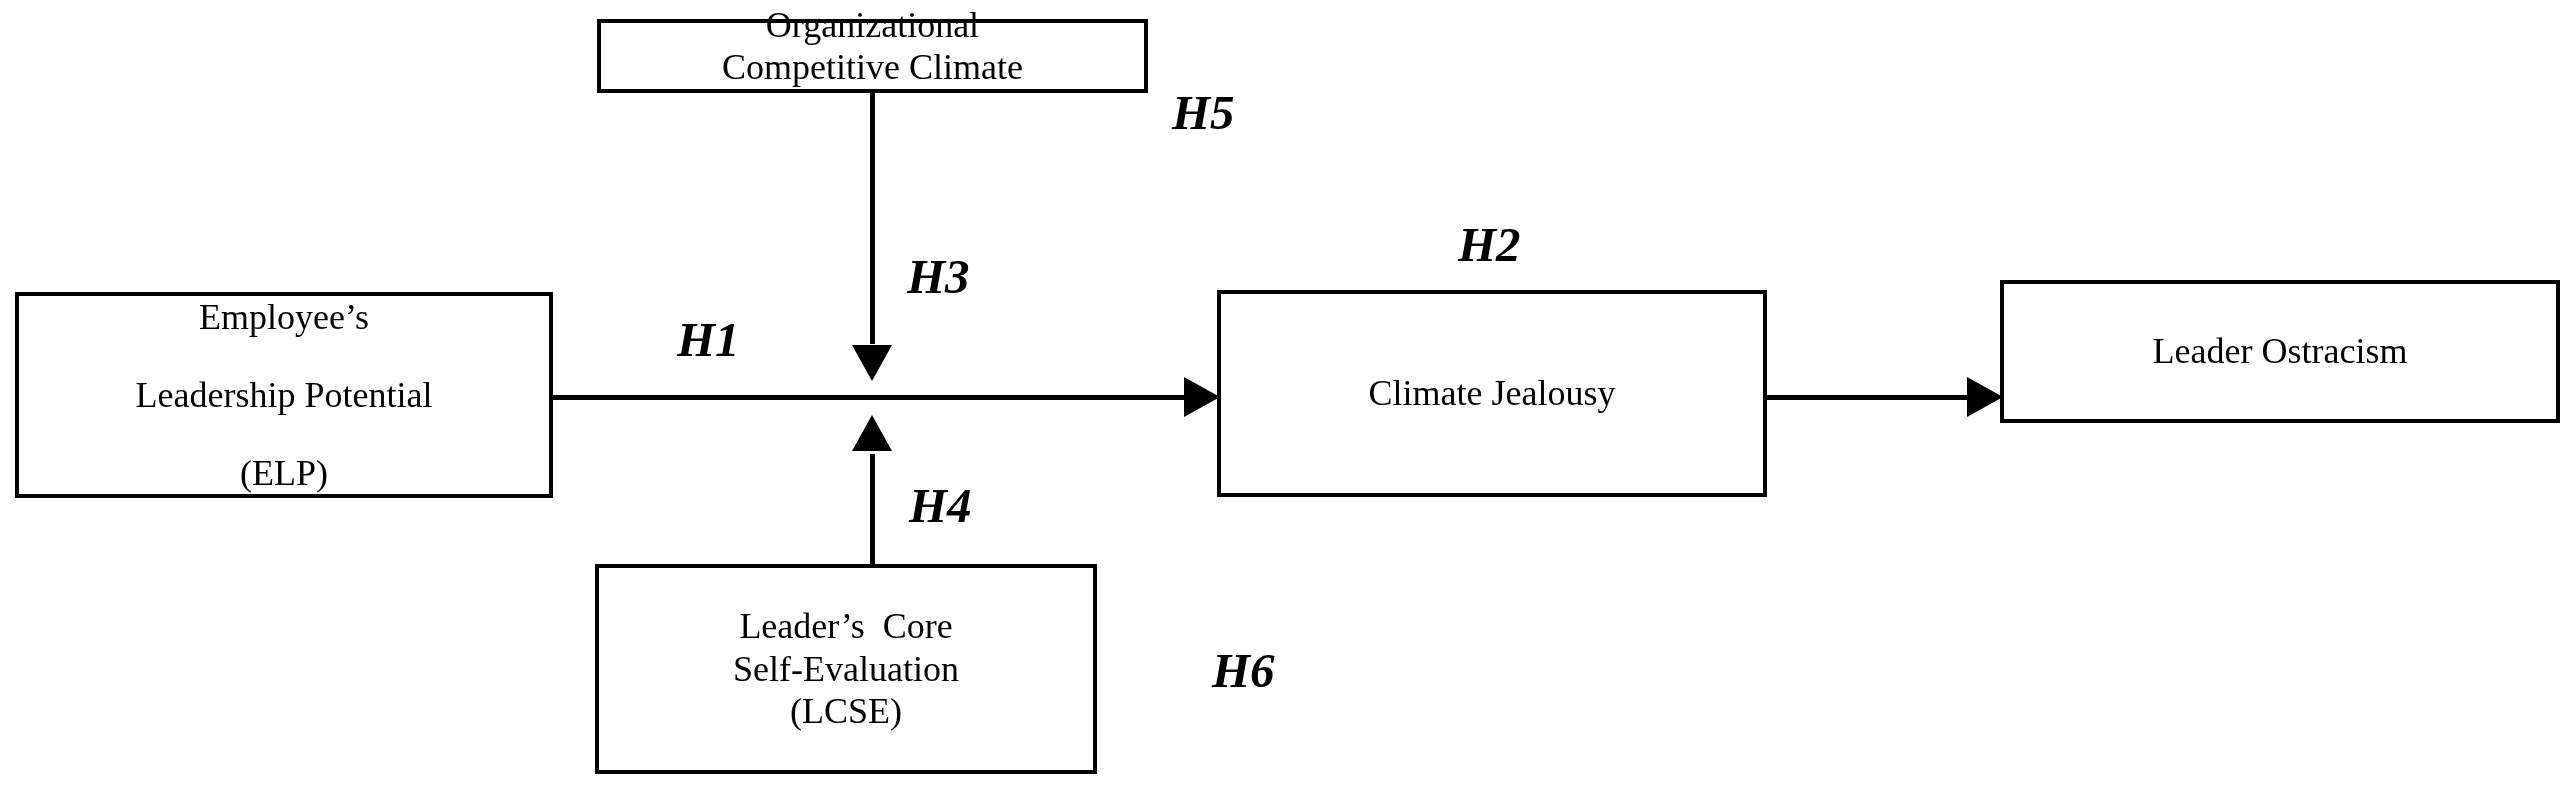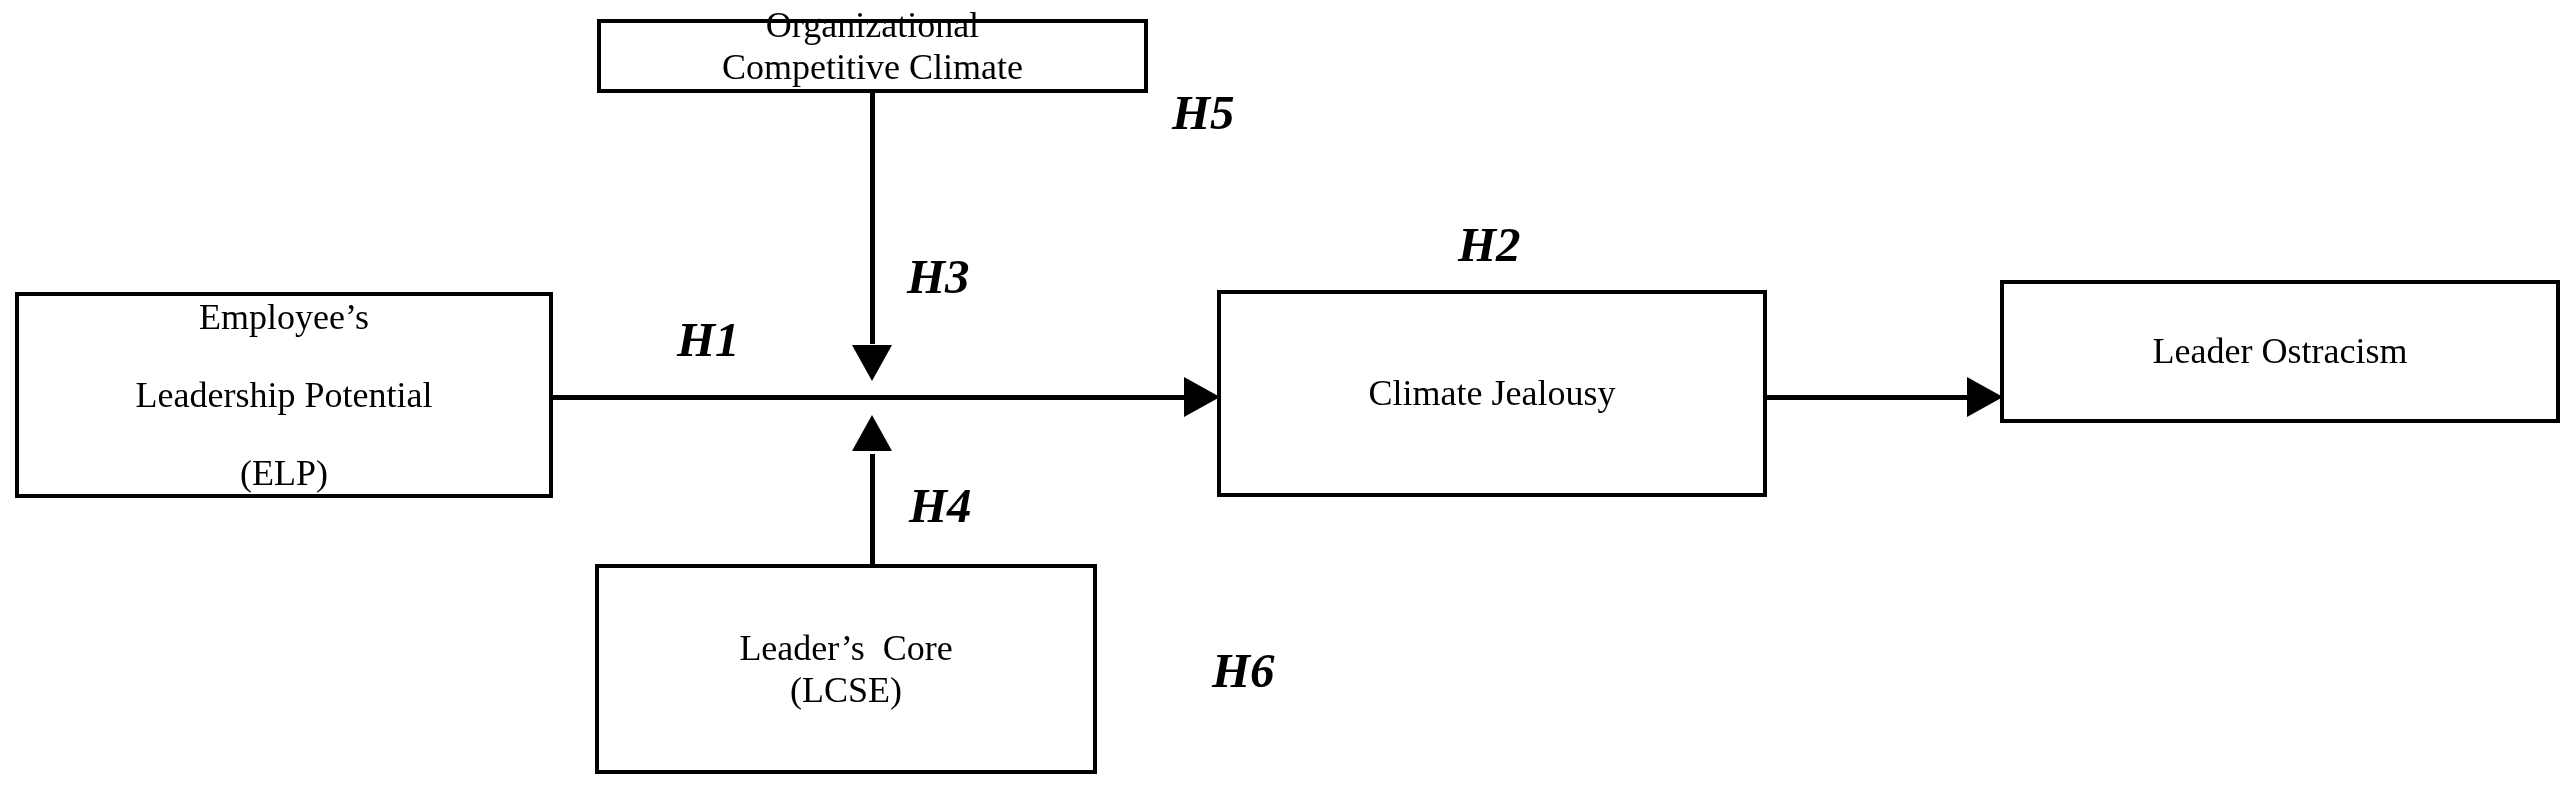--- a/index.html
+++ b/index.html
@@ -141,20 +141,21 @@
   </div>
 
   <div class="box" id="box-elp">
     <span class="ln">Employee’s</span>
     <span class="ln">Leadership Potential</span>
     <span class="ln">(ELP)</span>
   </div>
 
   <div class="box" id="box-lcse">
     <span class="ln">Leader’s  Core</span>
+    <span class="ln">Self-Evaluation</span>
     <span class="ln">(LCSE)</span>
   </div>
 
   <div class="box" id="box-jl">
     <span class="ln">Climate Jealousy</span>
   </div>
 
   <div class="box" id="box-lo">
     <span class="ln">Leader Ostracism</span>
   </div>

